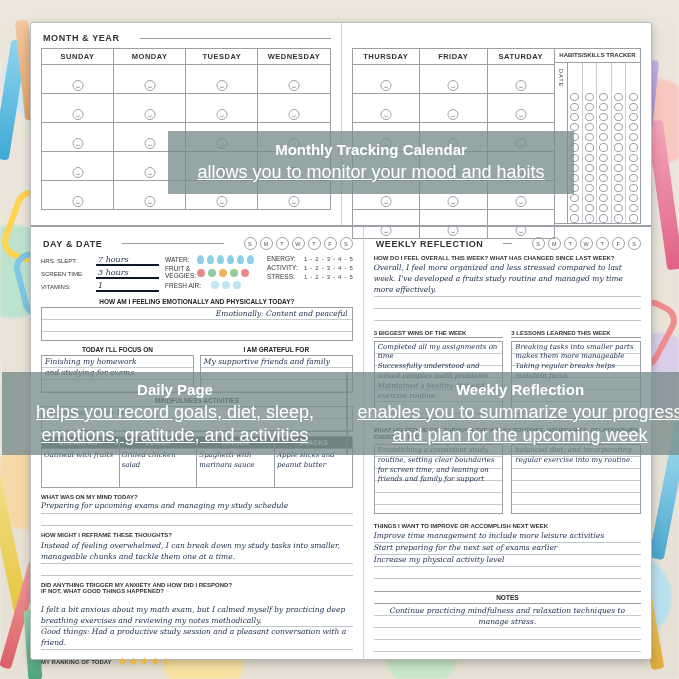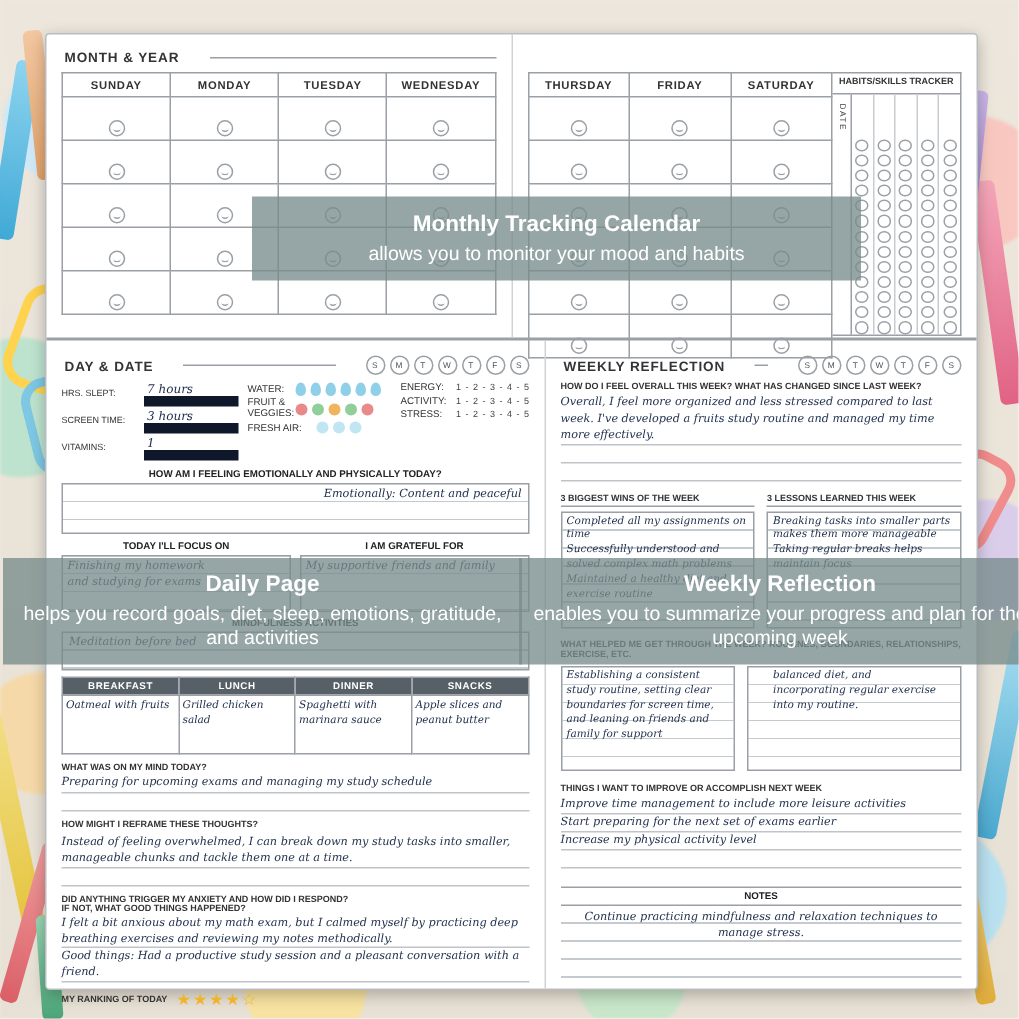--- a/index.html
+++ b/index.html
@@ -99,21 +99,21 @@
   .habit-col:last-child{border-right:none;}
   .dot{width:7px;height:7px;border:1px solid #9aa0a6;border-radius:50%;}
 
   
   .label{font-size:6.5px;color:#333;}
   .hand{font-family:"DejaVu Serif", serif;font-style:italic;color:#1b2a4a;}
   .lines{border-bottom:1px solid #bfc4c9;}
 
   .kv{display:flex;align-items:center;gap:3px;margin-bottom:2px;}
   .kv .k{font-size:6px;color:#333;width:52px;}
-  .kv .v{flex:1;border-bottom:7px solid #0f172a;font-size:8px;padding-left:2px;}
+  .kv .v{flex:1;border-bottom:2px solid #0f172a;font-size:8px;padding-left:2px;}
 
   .twocol{display:flex;gap:8px;}
   .col{flex:1;}
 
   .drop{width:7px;height:9px;background:#8fd0e8;border-radius:50% 50% 50% 50%/60% 60% 40% 40%;transform:rotate(0deg);display:inline-block;margin-right:1px;}
   .veg{width:8px;height:8px;border-radius:50%;display:inline-block;margin-right:1px;}
   .scale{display:inline-flex;gap:3px;font-size:6px;color:#444;align-items:center;}
   .scale b{font-weight:normal;}
 
   .boxed{border:1px solid #9aa0a6;}
@@ -129,21 +129,21 @@
 
   .stars{color:#f0b429;font-size:11px;letter-spacing:1px;}
 
   
   .cap{
     position:absolute;color:#fff;text-align:center;
     background:rgba(120,140,140,.78);
     font-family:"Liberation Sans", sans-serif;
   }
   .cap b{display:block;font-size:15px;font-weight:bold;margin-bottom:3px;}
-  .cap span{display:block;font-size:13px;line-height:1.25;}
+  .cap span{display:block;font-size:18px;line-height:1.25;text-decoration:underline;}
   #cap-month{left:168px;top:131px;width:390px;padding:10px 8px;}
   #cap-daily{left:2px;top:372px;width:330px;padding:9px 8px;}
   #cap-weekly{left:346px;top:372px;width:332px;padding:9px 8px;}
 
   .mini{font-size:6px;color:#333;}
   .bold6{font-weight:bold;font-size:6.5px;color:#222;}
 </style>
 </head>
 <body>
 
@@ -567,21 +567,21 @@
       </div>
 
       <div class="mini" style="font-weight:bold;margin-top:6px;">HOW MIGHT I REFRAME THESE THOUGHTS?</div>
       <div style="margin-top:3px;">
         <div class="writing lines">Instead of feeling overwhelmed, I can break down my study tasks into smaller, manageable chunks and tackle them one at a time.</div>
         <div class="lines" style="height:11px"></div>
       </div>
 
       <div class="mini" style="font-weight:bold;margin-top:6px;">DID ANYTHING TRIGGER MY ANXIETY AND HOW DID I RESPOND?</div>
       <div class="mini" style="font-weight:bold;">IF NOT, WHAT GOOD THINGS HAPPENED?</div>
-      <div style="margin-top:1px;">
+      <div style="margin-top:11px;">
         <div class="writing lines">I felt a bit anxious about my math exam, but I calmed myself by practicing deep breathing exercises and reviewing my notes methodically.</div>
         <div class="writing lines">Good things: Had a productive study session and a pleasant conversation with a friend.</div>
       </div>
 
       <div style="display:flex;align-items:center;gap:6px;margin-top:5px;">
         <span class="mini" style="font-weight:bold">MY RANKING OF TODAY</span>
         <span class="stars">★★★★☆</span>
       </div>
     </div>
 
@@ -623,21 +623,21 @@
             <div class="writing-sm">Taking regular breaks helps maintain focus</div>
           </div>
         </div>
       </div>
 
       <div class="mini" style="font-weight:bold;margin-top:8px;line-height:1.2;">WHAT HELPED ME GET THROUGH THE WEEK? ROUTINES, BOUNDARIES, RELATIONSHIPS, EXERCISE, ETC.</div>
       <div class="twocol" style="gap:8px;margin-top:3px;">
         <div class="col boxed ruled" style="height:66px;padding:1px 3px;">
           <div class="writing-sm">Establishing a consistent study routine, setting clear boundaries for screen time, and leaning on friends and family for support</div>
         </div>
-        <div class="col boxed ruled" style="height:66px;padding:1px 16px;">
+        <div class="col boxed ruled" style="height:66px;padding:1px 3px;">
           <div class="writing-sm">balanced diet, and incorporating regular exercise into my routine.</div>
         </div>
       </div>
 
       <div class="mini" style="font-weight:bold;margin-top:9px;">THINGS I WANT TO IMPROVE OR ACCOMPLISH NEXT WEEK</div>
       <div style="margin-top:2px;">
         <div class="writing lines">Improve time management to include more leisure activities</div>
         <div class="writing lines">Start preparing for the next set of exams earlier</div>
         <div class="writing lines">Increase my physical activity level</div>
         <div class="lines" style="height:11px"></div>

